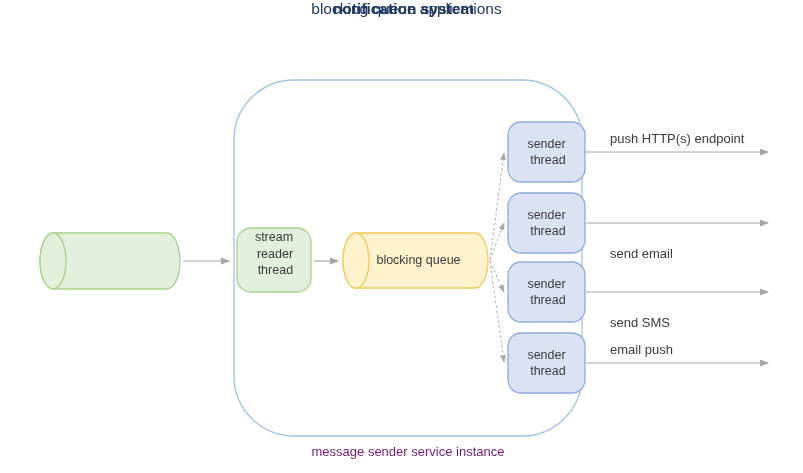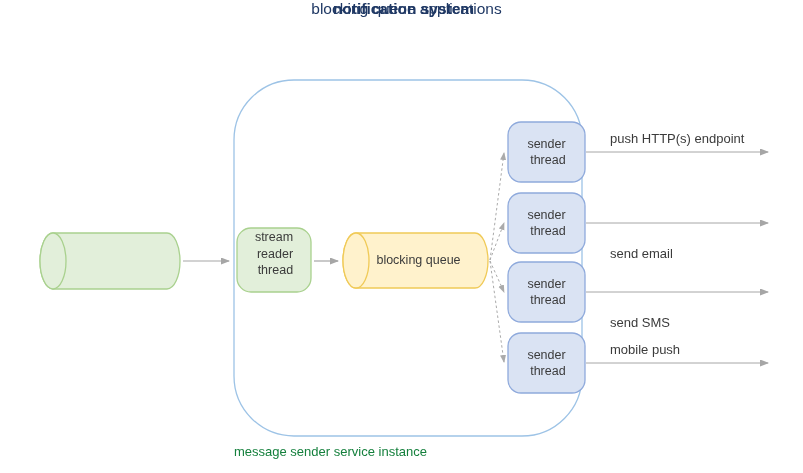--- a/index.html
+++ b/index.html
@@ -39,23 +39,23 @@
   }
   .out-label {
     font-size: 13px;
     height: 20px;
     line-height: 20px;
     color: #3b3b3b;
     white-space: nowrap;
   }
   .container-label {
     left: 234px; top: 444px; width: 348px;
-    text-align: left;
+    text-align: center;
     font-size: 13px;
-    color: #15803d;
+    color: #701a75;
   }
 </style>
 </head>
 <body>
 
 <div class="canvas">
 
   <div class="abs title-line1">blocking queue applications</div>
   <div class="abs title-line2">notification system</div>
 
@@ -115,17 +115,17 @@
   <div class="abs node-label" style="left:508px; top:193px; width:77px; height:60px;">sender
 thread</div>
   <div class="abs node-label" style="left:508px; top:262px; width:77px; height:60px;">sender
 thread</div>
   <div class="abs node-label" style="left:508px; top:333px; width:77px; height:60px;">sender
 thread</div>
 
   <div class="abs out-label" style="left:610px; top:129px;">push HTTP(s) endpoint</div>
   <div class="abs out-label" style="left:610px; top:200px;margin-top:44px;">send email</div>
   <div class="abs out-label" style="left:610px; top:269px;margin-top:44px;">send SMS</div>
-  <div class="abs out-label" style="left:610px; top:340px;">mobile push</div>
+  <div class="abs out-label" style="left:610px; top:340px;">email push</div>
 
   <div class="abs container-label">message sender service instance</div>
 
 </div>
 
 </body></html>

